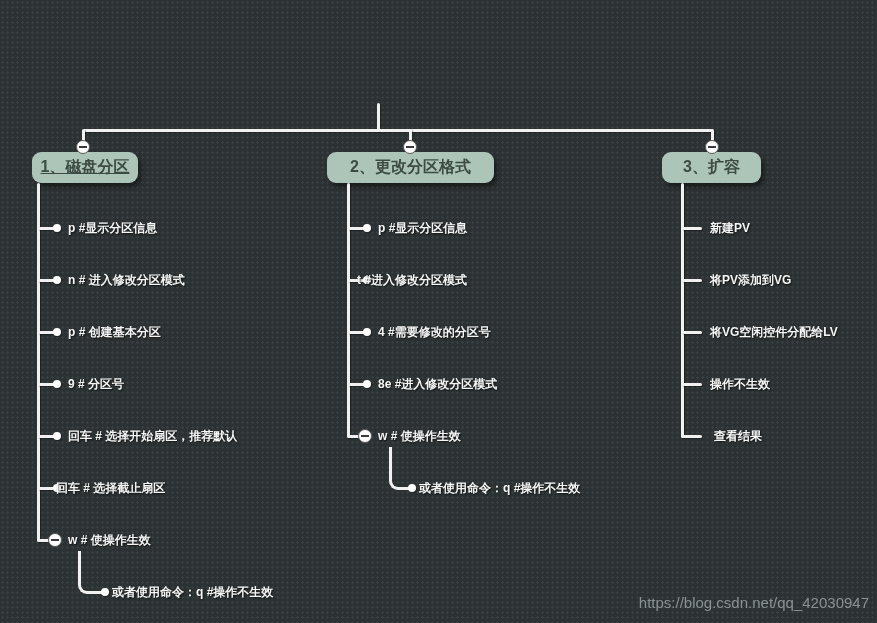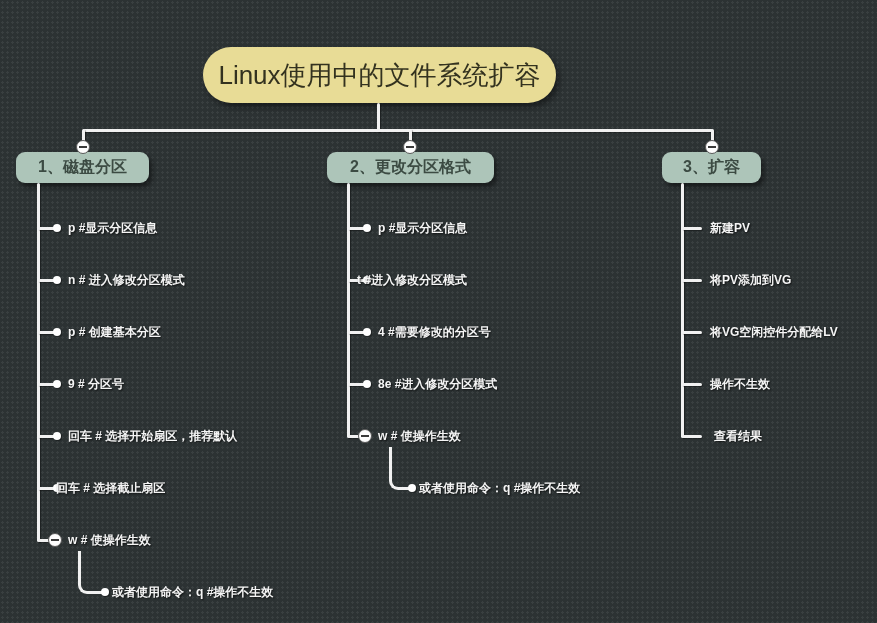--- a/index.html
+++ b/index.html
@@ -46,27 +46,26 @@
     font-weight:bold; white-space:nowrap; text-shadow:1px 1px 2px rgba(0,0,0,0.7);
   }
   .watermark {
     position:absolute; right:8px; top:594px; color:#8b9294; font-size:15px;
   }
 </style>
 </head>
 <body>
 
 <div class="canvas">
-  <div class="root-pill">Linux使用中的文件系统扩容</div>
   <div id="map-layer">
       <div class="line" style="left: 376.5px; top: 103px; width: 3px; height: 29px;"></div>
       <div class="line" style="left: 83px; top: 129px; width: 630px; height: 3px;"></div>
       <div class="line" style="left: 81.5px; top: 129px; width: 3px; height: 14px;"></div>
       <div class="toggle" style="left: 76px; top: 140px;"></div>
-      <div class="branch-pill" style="left: 16px; width: 133px;">1、磁盘分区</div>
+      <div class="branch-pill" style="left: 32px; width: 106px; text-decoration: underline;">1、磁盘分区</div>
       <div class="line" style="left: 36.5px; top: 183px; width: 3px; height: 358.5px;"></div>
       <div class="line" style="left: 38px; top: 226.5px; width: 19px; height: 3px;"></div>
       <div class="dot" style="left: 53px; top: 224px;"></div>
       <div class="item-label" style="left: 68px; top: 228px;">p #显示分区信息</div>
       <div class="line" style="left: 38px; top: 278.5px; width: 19px; height: 3px;"></div>
       <div class="dot" style="left: 53px; top: 276px;"></div>
       <div class="item-label" style="left: 68px; top: 280px;">n # 进入修改分区模式</div>
       <div class="line" style="left: 38px; top: 330.5px; width: 19px; height: 3px;"></div>
       <div class="dot" style="left: 53px; top: 328px;"></div>
       <div class="item-label" style="left: 68px; top: 332px;">p # 创建基本分区</div>
@@ -115,13 +114,14 @@
       <div class="item-label" style="left: 710px; top: 228px;">新建PV</div>
       <div class="line" style="left: 682px; top: 278.5px; width: 20px; height: 3px;"></div>
       <div class="item-label" style="left: 710px; top: 280px;">将PV添加到VG</div>
       <div class="line" style="left: 682px; top: 330.5px; width: 20px; height: 3px;"></div>
       <div class="item-label" style="left: 710px; top: 332px;">将VG空闲控件分配给LV</div>
       <div class="line" style="left: 682px; top: 382.5px; width: 20px; height: 3px;"></div>
       <div class="item-label" style="left: 710px; top: 384px;">操作不生效</div>
       <div class="line" style="left: 682px; top: 434.5px; width: 20px; height: 3px;"></div>
       <div class="item-label" style="left: 714px; top: 436px;">查看结果</div>
     </div>
+  <div class="watermark">https://blog.csdn.net/qq_42030947</div>
 </div>
 
 </body></html>

